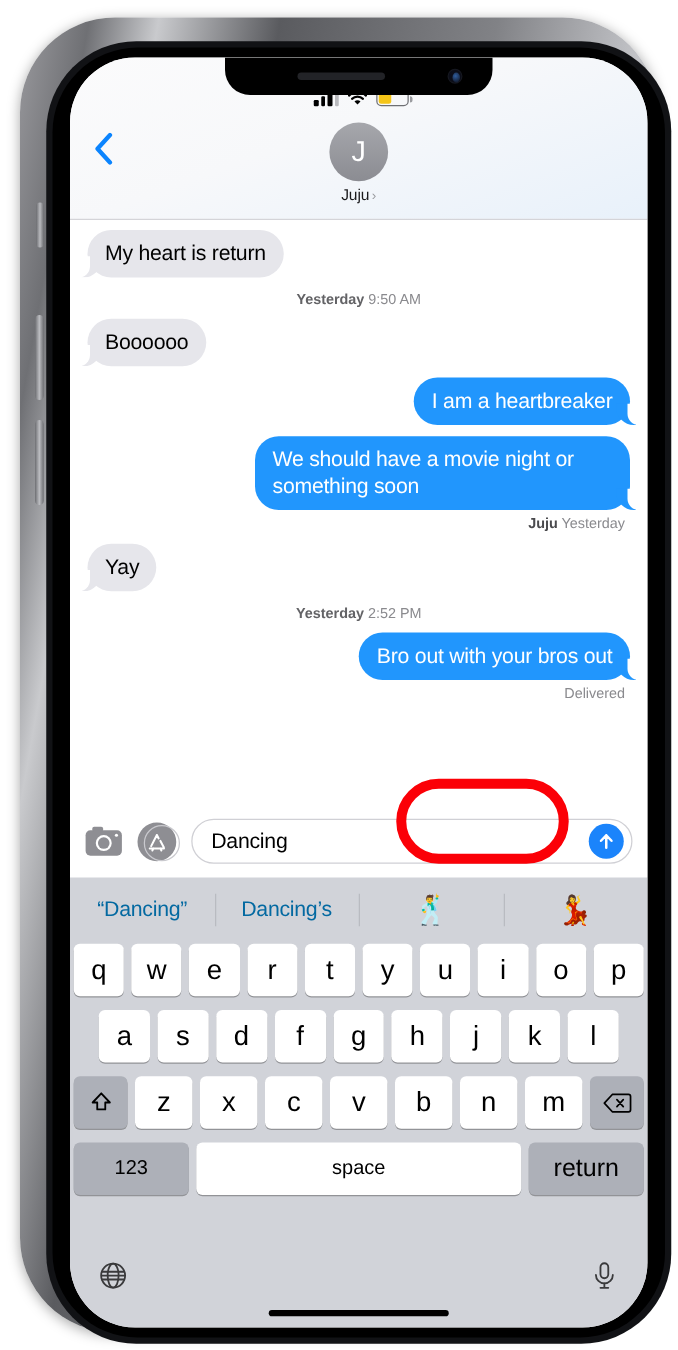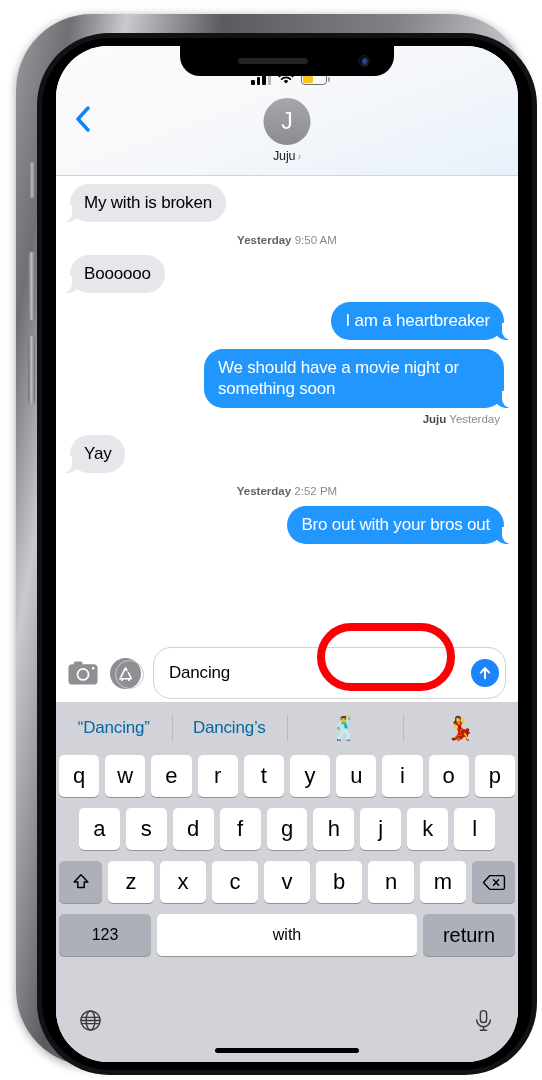--- a/index.html
+++ b/index.html
@@ -148,21 +148,21 @@
   }
   .circ-icon {
     width:30px; height:30px; border-radius:50%; display:flex; align-items:center; justify-content:center;
     flex:0 0 auto; cursor:pointer;
   }
   .cam-icon svg { width:31px; height:26px; }
   .appstore { width:31px; height:31px; border-radius:50%; background:#8e8e93; display:flex; align-items:center; justify-content:center; position:relative; }
   .appstore::after{ content:""; position:absolute; right:-3px; top:2px; width:27px; height:27px; border-radius:50%; border:1.5px solid #c9c9ce; }
   .appstore svg { width:19px; height:19px; }
   .textfield {
-    flex:1; height:52px; border:1px solid #d0d0d5; border-radius:18px;
+    flex:1; height:36px; border:1px solid #d0d0d5; border-radius:18px;
     display:flex; align-items:center; padding:0 6px 0 15px; background:#fff;
   }
   .textfield .value { flex:1; font-size:17px; color:#000; letter-spacing:-.2px; }
   .send-btn {
     width:28px; height:28px; border-radius:50%; background:#1b84fb;
     display:flex; align-items:center; justify-content:center; cursor:pointer;
   }
   .send-btn svg { width:16px; height:16px; }
 
   
@@ -268,21 +268,21 @@
           <div class="avatar">J</div>
           <div class="contact-name">
             <span>Juju</span><span class="chev">›</span>
           </div>
         </div>
       </div>
 
       <div class="thread">
 
         <div class="row left">
-          <div class="bubble recv">My with is broken</div>
+          <div class="bubble recv">My heart is return</div>
         </div>
 
         <div class="timestamp">
           <b>Yesterday</b>
           <span>9:50 AM</span>
         </div>
 
         <div class="row left">
           <div class="bubble recv">Boooooo</div>
         </div>
@@ -306,20 +306,23 @@
 
         <div class="timestamp">
           <b>Yesterday</b>
           <span>2:52 PM</span>
         </div>
 
         <div class="row right">
           <div class="bubble sent">Bro out with your bros out</div>
         </div>
 
+        <div class="status-line">
+          <span>Delivered</span>
+        </div>
       </div>
 
       <div class="inputbar">
         <div class="circ-icon cam-icon">
           <svg viewBox="0 0 31 26">
             <rect x="0.5" y="4" width="30" height="21" rx="4" fill="#8e8e93"></rect>
             <rect x="6" y="1" width="9" height="4" rx="1.6" fill="#8e8e93"></rect>
             <circle cx="15.5" cy="14.5" r="6.6" fill="#fff"></circle>
             <circle cx="15.5" cy="14.5" r="4.8" fill="#8e8e93"></circle>
             <circle cx="26" cy="8" r="1.3" fill="#fff"></circle>
@@ -392,21 +395,21 @@
             <div class="key dark back">
               <svg viewBox="0 0 26 20" width="24" height="19">
                 <path d="M8.5 2.5h14a1.8 1.8 0 0 1 1.8 1.8v11.4a1.8 1.8 0 0 1-1.8 1.8h-14L1.6 10l6.9-7.5z" fill="none" stroke="#000" stroke-width="1.5" stroke-linejoin="round"></path>
                 <path d="M12.5 7 18 13M18 7l-5.5 6" stroke="#000" stroke-width="1.5" stroke-linecap="round"></path>
               </svg>
             </div>
           </div>
 
           <div class="kb-row r4">
             <div class="key dark num">123</div>
-            <div class="key space">with</div>
+            <div class="key space">space</div>
             <div class="key dark ret">return</div>
           </div>
         </div>
 
         <div class="kb-bottom">
           <svg viewBox="0 0 24 24">
             <circle cx="12" cy="12" r="9.2" fill="none" stroke="#3a3a3c" stroke-width="1.4"></circle>
             <ellipse cx="12" cy="12" rx="4.2" ry="9.2" fill="none" stroke="#3a3a3c" stroke-width="1.4"></ellipse>
             <path d="M3 9h18M3 15h18M2.8 12h18.4" stroke="#3a3a3c" stroke-width="1.4"></path>
           </svg>

